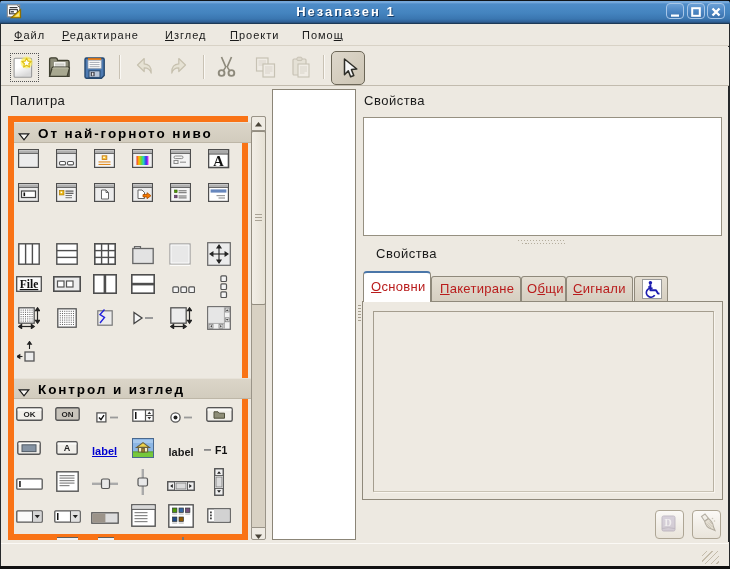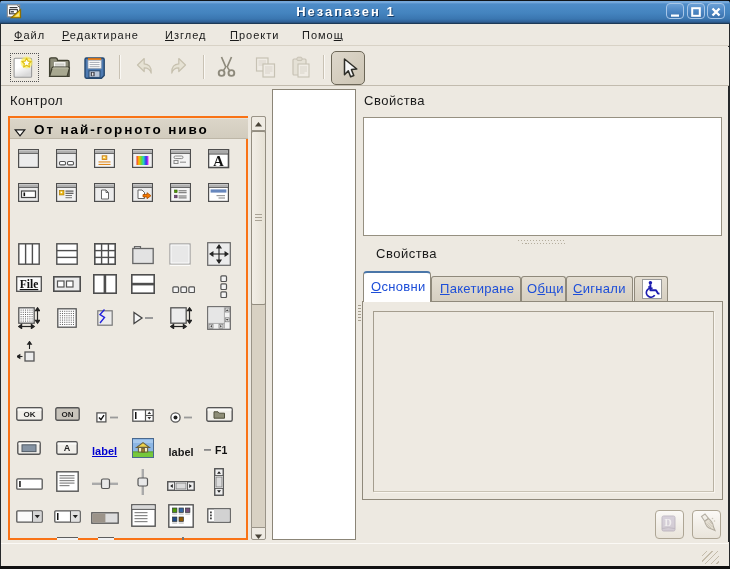--- a/index.html
+++ b/index.html
@@ -11,28 +11,28 @@
  border-radius:4px 4px 0 0}
 .corner{position:absolute;top:0;width:6px;height:6px;background:#000;z-index:0}
 #title{position:absolute;top:3.5px;left:0;width:692px;text-align:center;font:bold 13px "Liberation Sans";color:#fff;text-shadow:1px 1px 0 rgba(10,40,80,.75);letter-spacing:2.0px}
 .wbtn{position:absolute;top:3px;width:18px;height:16px;border:1px solid #a8c7e8;border-radius:4px;
  background:linear-gradient(180deg,#6ba0d6 0%,#4d87c4 50%,#3a72ad 100%)}
 #menubar{position:absolute;left:1px;top:24px;width:728px;height:22px;background:#ede9e1;border-bottom:1px solid #d8d2c6}
 .mi{position:absolute;top:5px;font-size:11px;color:#1a1a1a;letter-spacing:1.0px}
 #toolbar{position:absolute;left:1px;top:47px;width:728px;height:39px;background:#ede9e1;border-bottom:1px solid #c2bbae}
 .tsep{position:absolute;top:8px;width:2px;height:24px;border-left:1px solid #c9c2b4;border-right:1px solid #faf8f4}
 .lbl{position:absolute;font-size:13px;color:#1a1a1a;letter-spacing:0.5px}
-#palette{position:absolute;left:8px;top:116px;width:240px;height:424px;border:2px solid #f97316;background:#ede9e1}
+#palette{position:absolute;left:8px;top:116px;width:240px;height:424px;border:6px solid #f97316;background:#ede9e1}
 .phdr{position:absolute;left:0;width:238px;height:21px;background:linear-gradient(180deg,#dbd5c8,#d2ccbe);border-top:1px solid #e7e2d8;border-bottom:1px solid #bdb6a7;font:bold 13px "Liberation Sans";color:#000}
 .phtxt{position:absolute;left:24px;top:2.5px;font-size:13.5px;letter-spacing:1.9px}
 .ptri{position:absolute;left:4px;top:6px}
 #pscroll{position:absolute;left:251px;top:116px;width:15px;height:423px;background:#d8d1c3;border:1px solid #9a9488;border-radius:2px}
 #canvas{position:absolute;left:272px;top:89px;width:84px;height:451px;background:#fff;border:1px solid #8b8577}
 #inspector{position:absolute;left:363px;top:117px;width:359px;height:119px;background:#fff;border:1px solid #969081}
-.tab{position:absolute;font-size:13px;color:#1d4ed8;letter-spacing:0.3px}
+.tab{position:absolute;font-size:13px;color:#b91c1c;letter-spacing:0.3px}
 #notebook{position:absolute;left:362px;top:301px;width:361px;height:199px;border:1px solid #8f897b;background:#ede9e1}
 #sunken{position:absolute;left:10px;top:9px;width:341px;height:181px;border:1px solid #a49d8e;border-bottom-color:#c8c2b4;border-right-color:#b8b1a2;background:#eeeae2;box-shadow:1px 1px 0 #f8f5ef}
 .bbtn{position:absolute;top:510px;width:29px;height:29px;border:1px solid #aea695;border-radius:4px;background:linear-gradient(180deg,#fbf9f6,#e9e4da)}
 #statusbar{position:absolute;left:1px;top:542px;width:728px;height:24px;background:#ede9e1}
 .edge{position:absolute;background:#434649}
 
 </style></head><body>
 <div id="win">
 <div class="edge" style="left:0;top:24px;width:1.2px;height:542px;background:#26282a"></div>
 <div class="edge" style="right:0;top:24px;width:1.8px;height:542px;background:#26282a"></div>
@@ -136,29 +136,35 @@
           <rect x="9" y="10.5" width="7" height="1" fill="#c2bcae"></rect>
           <rect x="9" y="12.5" width="7" height="1" fill="#c2bcae"></rect>
           <rect x="9" y="14.5" width="7" height="1" fill="#c2bcae"></rect>
           <rect x="9" y="16.5" width="4.5" height="1" fill="#c2bcae"></rect>
         </svg></div>
 <div class="tsep" style="left:321.5px"></div>
 <div class="abs" style="left:330px;top:4px;width:34px;height:34px;border:1.5px solid #6b6657;border-radius:5px;background:linear-gradient(135deg,#ddd7cb,#cdc5b4)"><svg width="31" height="31" viewBox="0 0 31 31" style="">
           <path d="M12.5 7 v15.8 l3.8 -4 2.3 6 3.2 -1.3 -2.4 -5.9 5.4 -0.6 z" fill="#f6f6f6" stroke="#2e2e28" stroke-width="1.5" stroke-linejoin="round"></path>
         </svg></div>
 </div>
-<div class="lbl" style="left:10px;top:93px">Контрол</div>
+<div class="lbl" style="left:10px;top:93px">Палитра</div>
 <div class="lbl" style="left:364px;top:93px">Свойства</div>
 <div class="lbl" style="left:376px;top:246px">Свойства</div>
 <div id="palette">
 <div class="phdr" style="top:0">
         <span class="ptri"><svg width="12" height="9" viewBox="0 0 12 9" style="">
             <path d="M1.2 1.8 h9.6 l-4.8 6 z" fill="#faf8f4" stroke="#1a1a1a" stroke-width="1.3"></path>
           </svg></span>
         <span class="phtxt">От най-горното ниво</span>
+      </div>
+<div class="phdr" style="top:256px">
+        <span class="ptri"><svg width="12" height="9" viewBox="0 0 12 9" style="">
+            <path d="M1.2 1.8 h9.6 l-4.8 6 z" fill="#faf8f4" stroke="#1a1a1a" stroke-width="1.3"></path>
+          </svg></span>
+        <span class="phtxt">Контрол и изглед</span>
       </div>
 </div>
 <div style="position:absolute;left:18.0px;top:148.5px;width:22px;height:20px"><svg width="22" height="20" viewBox="0 0 22 20" style="">
         <rect x="0.6" y="0.6" width="19.8" height="17.8" fill="#ececec" stroke="#4e4e4e" stroke-width="1.2"></rect>
         <rect x="1.2" y="1.2" width="18.6" height="2.6" fill="#a9a9a9"></rect>
         <rect x="1.2" y="1.3" width="18.6" height="0.9" fill="#d2d2d2"></rect>
         <line x1="0.8" y1="4.4" x2="20.2" y2="4.4" stroke="#5a5a5a" stroke-width="1"></line>
       </svg></div>
 <div style="position:absolute;left:56.0px;top:148.5px;width:22px;height:20px"><svg width="22" height="20" viewBox="0 0 22 20" style="">
         <rect x="0.6" y="0.6" width="19.8" height="17.8" fill="#ececec" stroke="#4e4e4e" stroke-width="1.2"></rect>

